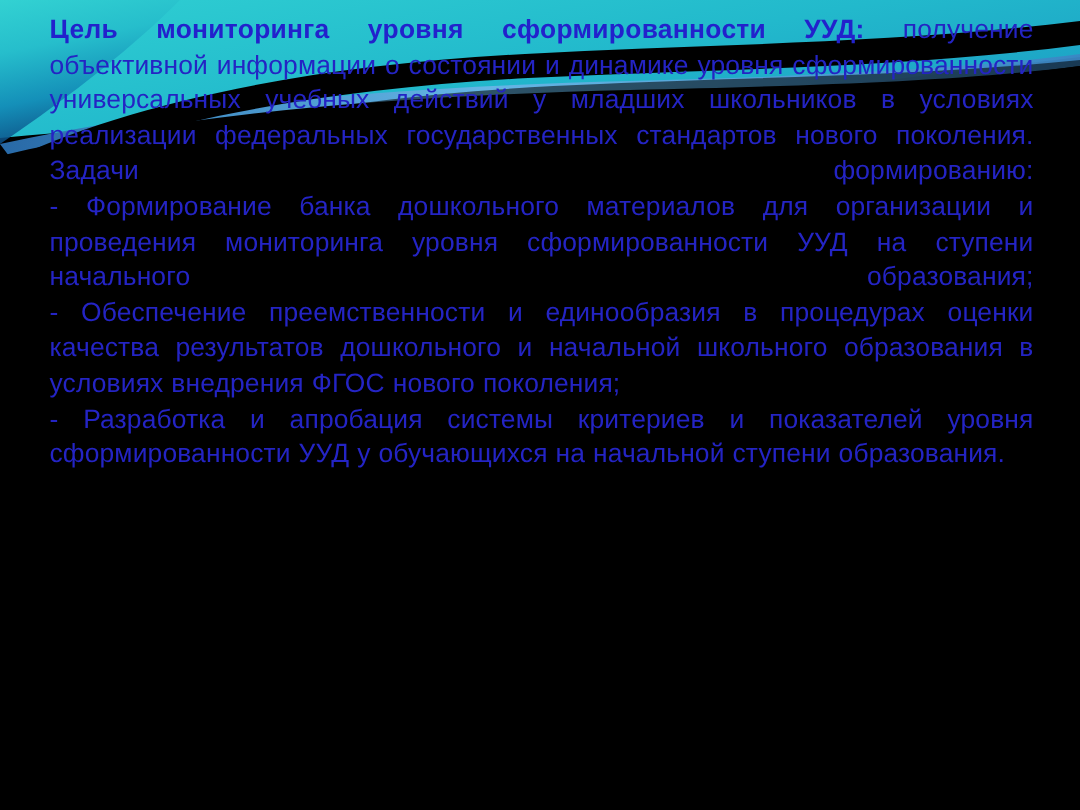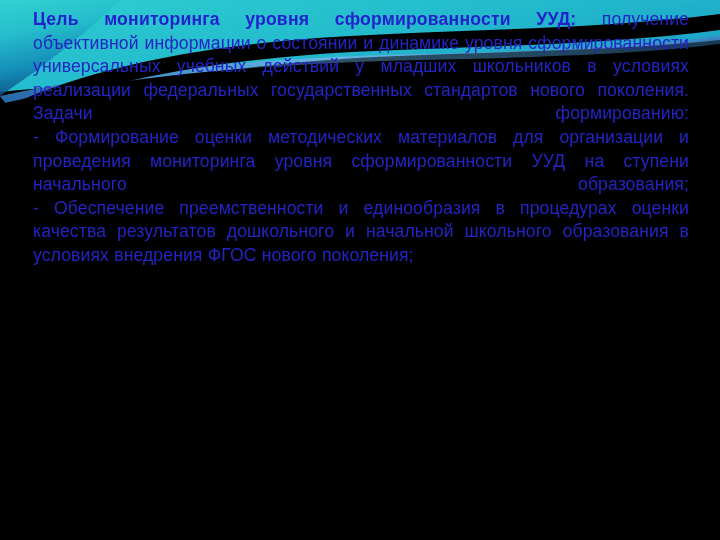--- a/index.html
+++ b/index.html
@@ -102,17 +102,18 @@
 
       <path d="M30,118 C120,84 240,62 400,56 C520,51 620,50 720,40 L720,48 C622,59 522,60 402,65 C244,72 126,94 36,126 Z" fill="#000000" opacity="0.55"></path>
 
       <path d="M0,104 C110,78 250,64 420,60 C548,57 640,54 720,44 L720,540 L0,540 Z" fill="#000000"></path>
     </svg>
   </div>
 
   <div id="body-text">
     <p><span class="lead">Цель мониторинга уровня сформированности УУД:</span> <span>получение объективной информации о состоянии и динамике уровня сформированности универсальных учебных действий у младших школьников в условиях реализации федеральных государственных стандартов нового поколения.</span></p>
     <p>Задачи формированию:</p>
-    <p>- Формирование оценки методических материалов для организации и проведения мониторинга уровня сформированности УУД на ступени начального образования;</p>
+    <p>- Формирование банка дошкольного материалов для организации и проведения мониторинга уровня сформированности УУД на ступени начального образования;</p>
     <p class="blk">- Обеспечение преемственности и единообразия в процедурах оценки качества результатов дошкольного и начальной школьного образования в условиях внедрения ФГОС нового поколения;</p>
+    <p class="last">- Разработка и апробация системы критериев и показателей уровня сформированности УУД у обучающихся на начальной ступени образования.</p>
   </div>
 
 </div>
 
 </body></html>

